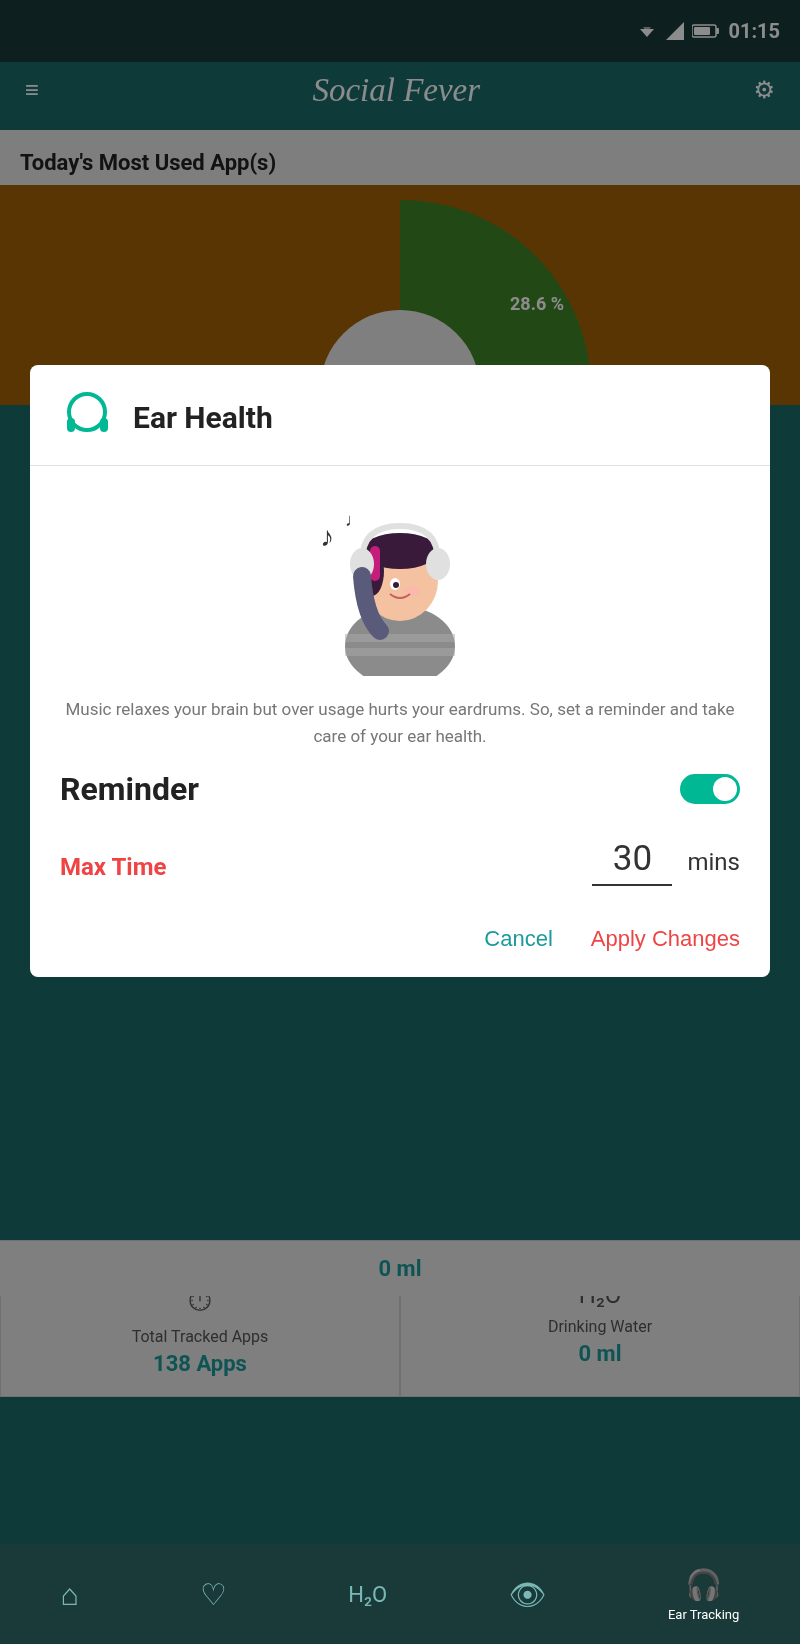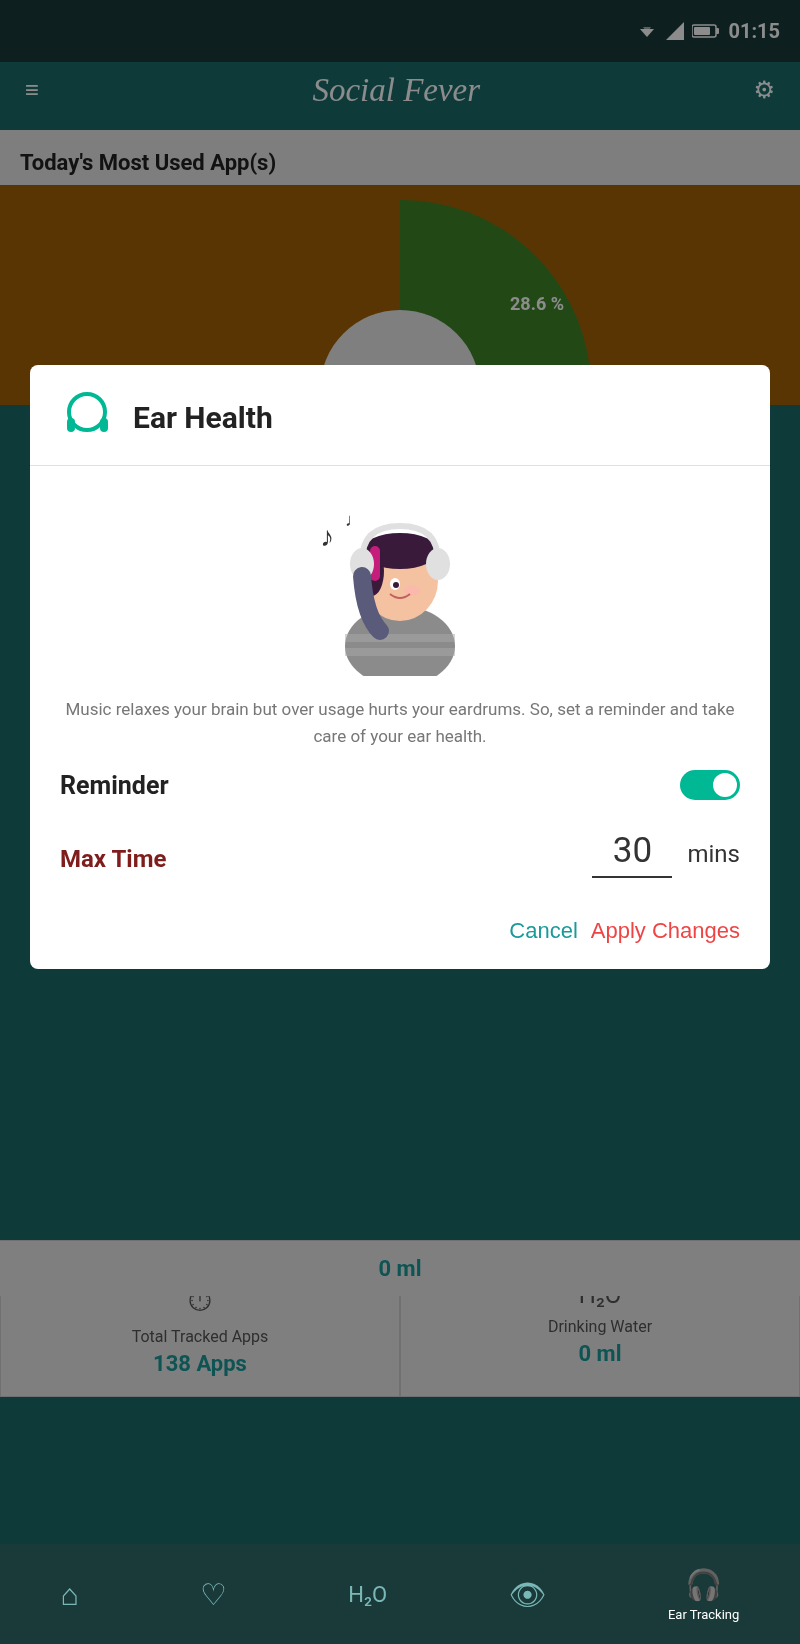--- a/index.html
+++ b/index.html
@@ -174,21 +174,21 @@
     }
 
     
     .modal-row {
       display: flex;
       align-items: center;
       justify-content: space-between;
       margin-bottom: 30px;
     }
     .modal-row-label {
-      font-size: 25px;
+      font-size: 32px;
       font-weight: bold;
       color: #222;
     }
 
     
     .toggle-switch {
       width: 60px;
       height: 30px;
       background: #00b894;
       border-radius: 15px;
@@ -207,21 +207,21 @@
 
     
     .max-time-row {
       display: flex;
       align-items: center;
       margin-bottom: 35px;
     }
     .max-time-label {
       font-size: 24px;
       font-weight: bold;
-      color: #7f1d1d;
+      color: #ef4444;
       flex: 1;
       margin-top: 10px;
     }
     .max-time-value {
       font-size: 35px;
       color: #333;
       border-bottom: 2px solid #333;
       padding: 0 20px 5px;
       min-width: 80px;
       text-align: center;
@@ -229,21 +229,21 @@
     }
     .max-time-unit {
       font-size: 24px;
       color: #333;
     }
 
     
     .modal-actions {
       display: flex;
       justify-content: flex-end;
-      gap: 13px;
+      gap: 38px;
       padding-top: 5px;
     }
     .btn-cancel {
       font-size: 22px;
       color: #1a9a9a;
       background: none;
       border: none;
       cursor: pointer;
       font-weight: 500;
     }

